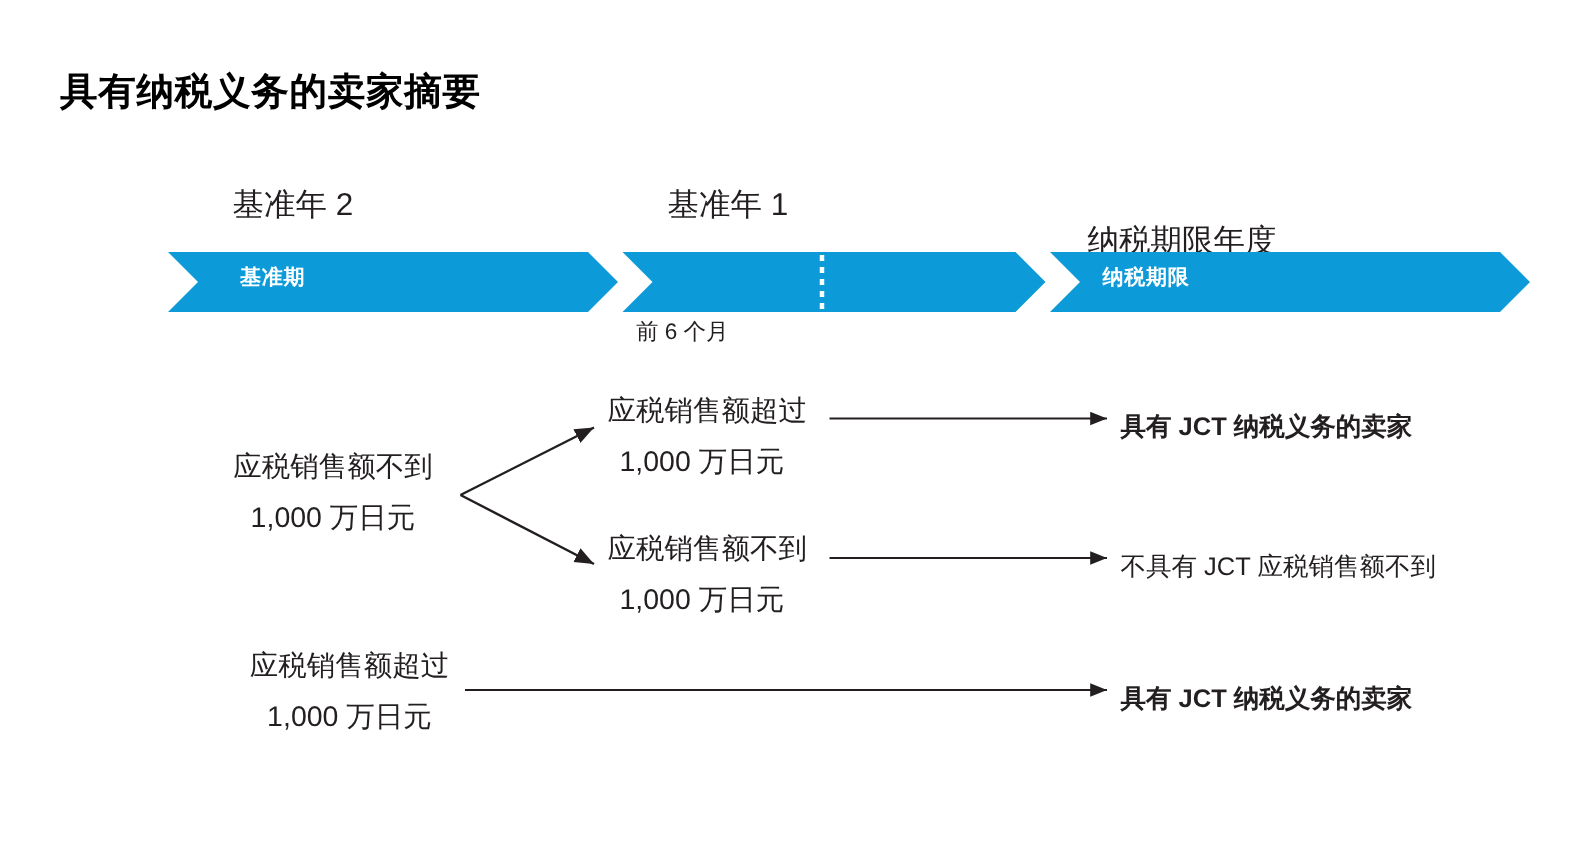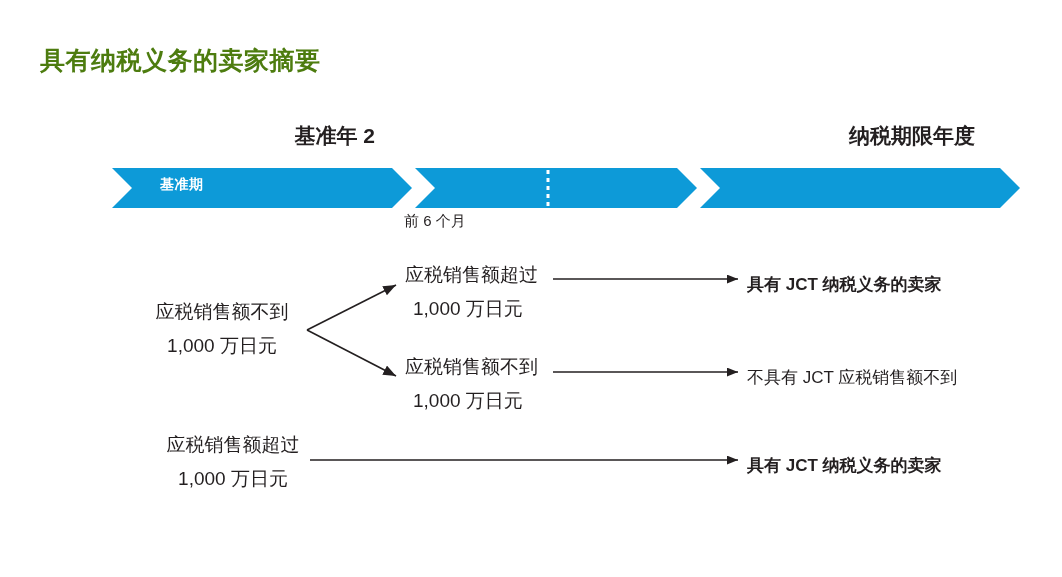--- a/index.html
+++ b/index.html
@@ -20,37 +20,37 @@
   }
 
   
   .slide-title {
     position: absolute;
     left: 40px;
     top: 44px;
     font-size: 25px;
     font-weight: bold;
     letter-spacing: 0.5px;
-    color: #4d7c0f;
+    color: #000000;
     white-space: nowrap;
   }
 
   
   .year-head {
     position: absolute;
     top: 122px;
     font-size: 21px;
-    font-weight: bold;
+    font-weight: normal;
     color: #231f20;
-    text-align: right;
+    text-align: left;
     white-space: nowrap;
   }
   #year-head-0 { left: 155px; width: 220px; }
   #year-head-1 { left: 445px; width: 220px; }
-  #year-head-2 { left: 725px; width: 250px; }
+  #year-head-2 { left: 725px; width: 250px; margin-top: 24px; }
 
   
   .chev-band {
     position: absolute;
     left: 0;
     top: 168px;
     width: 1062px;
     height: 40px;
   }
   .chev-label {
@@ -61,21 +61,21 @@
     color: #ffffff;
     white-space: nowrap;
     letter-spacing: 0.5px;
   }
   #chev-label-0 { left: 160px; width: 220px; }
   #chev-label-1 { left: 735px; width: 230px; }
 
   
   .note-6m {
     position: absolute;
-    left: 404px;
+    left: 424px;
     top: 212px;
     font-size: 15px;
     color: #231f20;
     white-space: nowrap;
   }
 
   
   .flow-text {
     position: absolute;
     font-size: 19px;
@@ -113,34 +113,36 @@
   }
 </style>
 </head>
 <body>
 
 <div id="slide">
 
   <div class="slide-title">具有纳税义务的卖家摘要</div>
 
   <div class="year-head" id="year-head-0">基准年 2</div>
+  <div class="year-head" id="year-head-1">基准年 1</div>
   <div class="year-head" id="year-head-2">纳税期限年度</div>
 
   <svg class="chev-band" viewBox="0 0 1062 40" width="1062" height="40">
 
     <polygon points="112,0 392,0 412,20 392,40 112,40 132,20" fill="#0d9ad8"></polygon>
 
     <polygon points="415,0 677,0 697,20 677,40 415,40 435,20" fill="#0d9ad8"></polygon>
 
     <polygon points="700,0 1000,0 1020,20 1000,40 700,40 720,20" fill="#0d9ad8"></polygon>
 
     <line x1="548" y1="2" x2="548" y2="38" stroke="#ffffff" stroke-width="3" stroke-dasharray="4,4"></line>
   </svg>
 
   <div class="chev-label" id="chev-label-0">基准期</div>
+  <div class="chev-label" id="chev-label-1">纳税期限</div>
 
   <div class="note-6m">前 6 个月</div>
 
   <svg class="overlay" viewBox="0 0 1062 577">
     <defs>
       <marker id="ah" markerWidth="9" markerHeight="9" refX="8" refY="3.2" orient="auto" markerUnits="strokeWidth">
         <path d="M0,0 L8,3.2 L0,6.4 z" fill="#231f20"></path>
       </marker>
     </defs>
 

